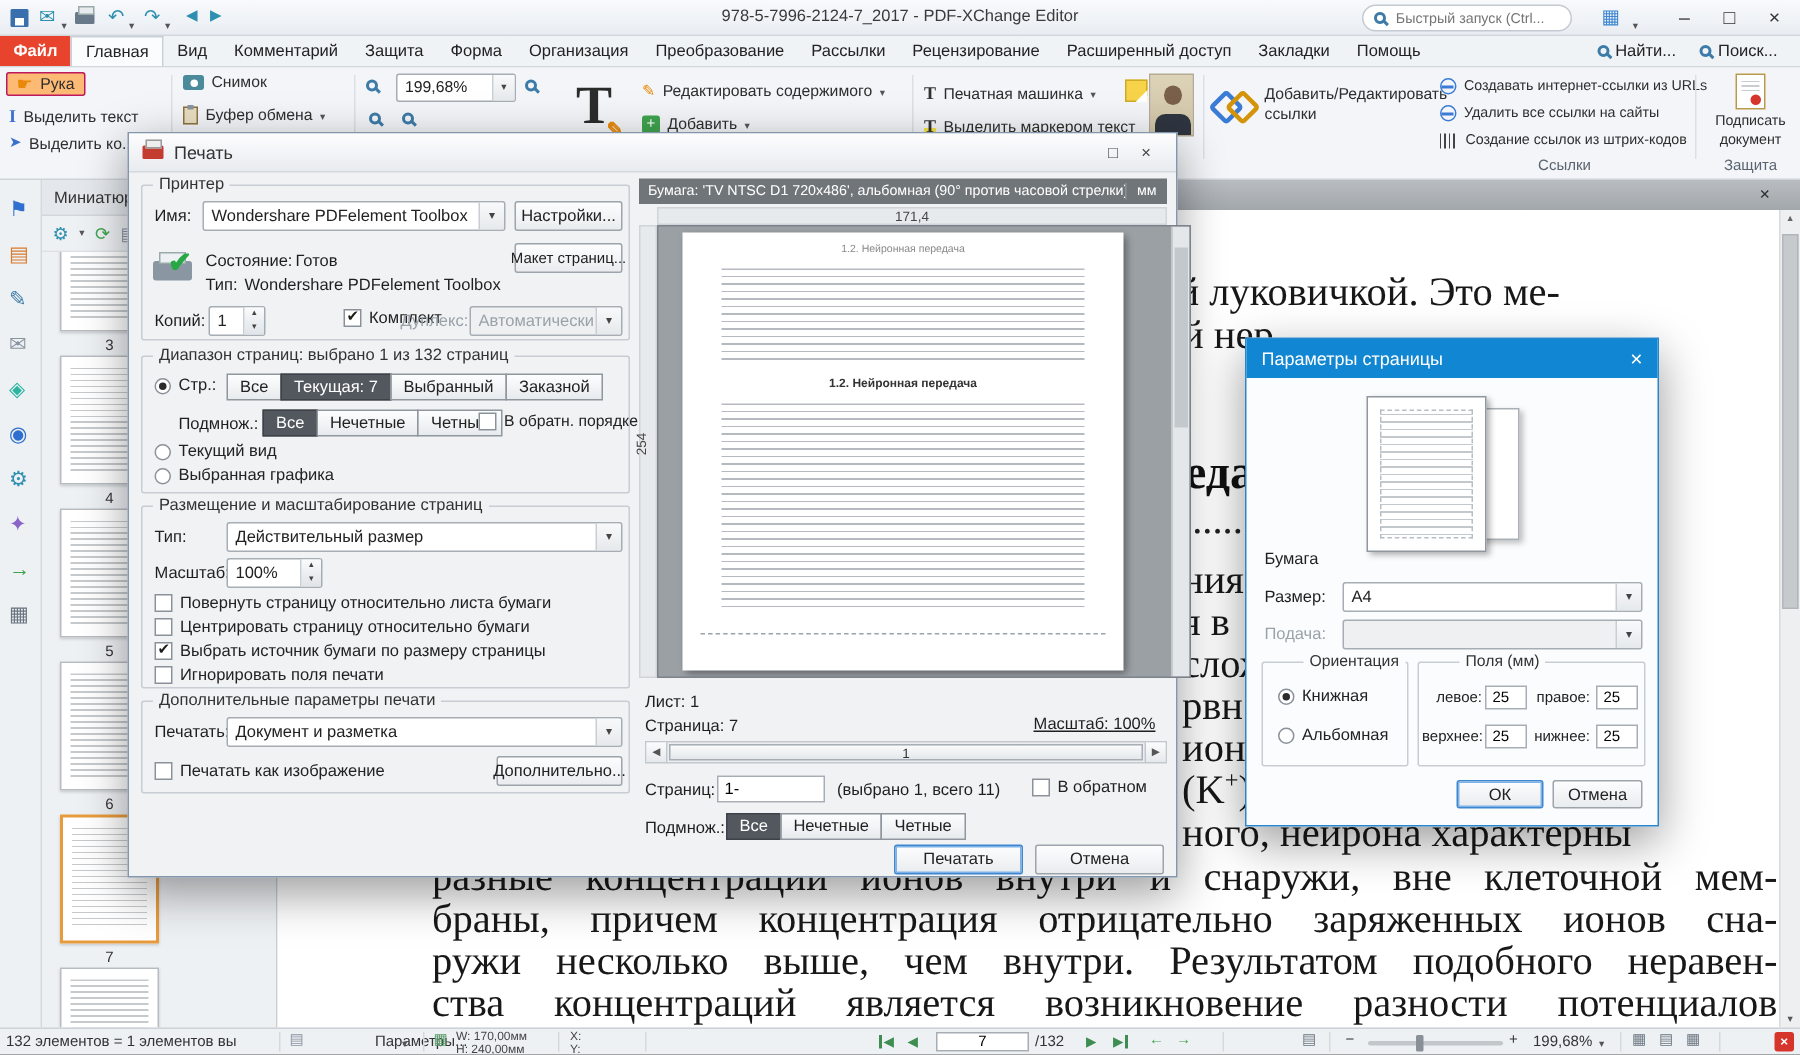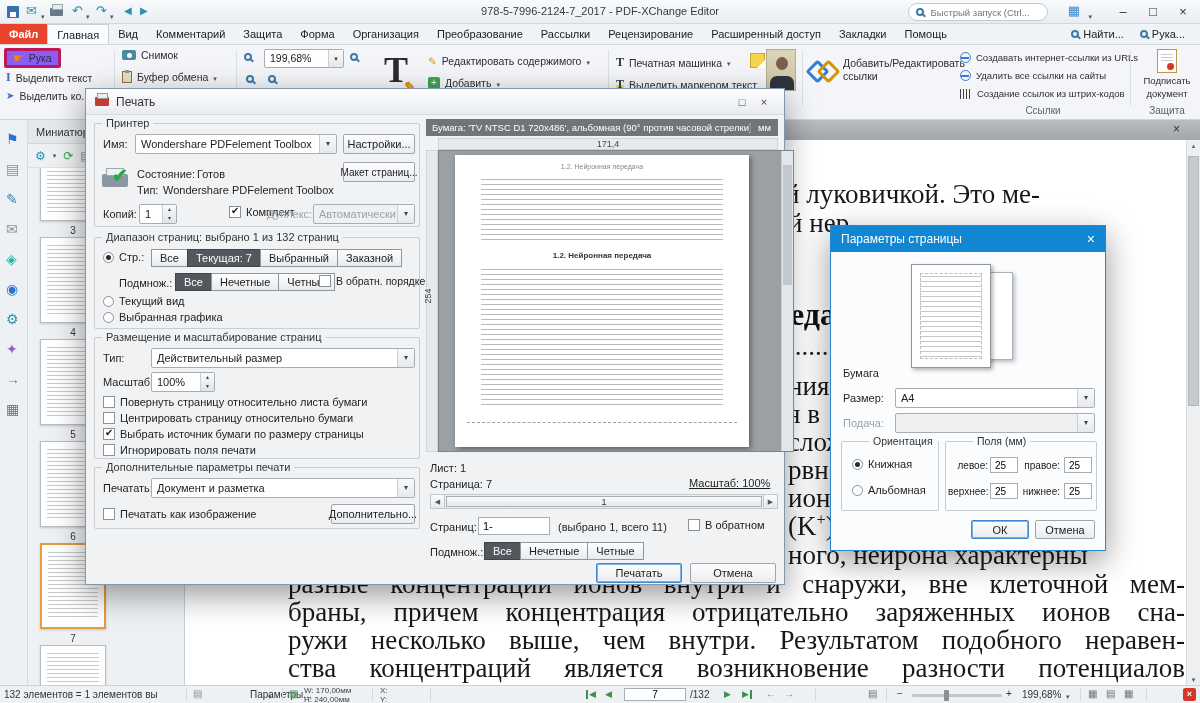--- a/index.html
+++ b/index.html
@@ -79,21 +79,21 @@
   #menubar{position:absolute;left:0;top:24px;right:0;height:21px;background:#f0f3f6;border-bottom:1px solid #d3d8de;display:flex;align-items:stretch;font-size:11px;}
   .menu-item{padding:4px 9px 0 9px;color:#222;}
   .menu-item.accent{background:#e8432d;color:#fff;font-weight:bold;}
   .menu-item.active{background:#fbfcfd;border:1px solid #c9cfd6;border-bottom:none;}
   #menu-right{margin-left:auto;display:flex;align-items:center;gap:2px;padding-right:8px;}
   .menu-tool{display:flex;align-items:center;gap:4px;padding:0 7px;color:#222;}
 
   
   #ribbon{position:absolute;left:0;top:45px;right:0;height:75px;background:#f3f5f8;border-bottom:1px solid #cfd4d9;}
   .r-item{position:absolute;display:flex;align-items:center;gap:5px;font-size:10.5px;color:#2e2e2e;white-space:nowrap;}
-  .r-chip{background:#8b5cf6;border:3px solid #be185d;border-radius:2px;padding:1px 6px;}
+  .r-chip{background:#fdba74;border:1px solid #be185d;border-radius:2px;padding:1px 6px;}
   .r-sep{position:absolute;top:5px;height:56px;width:1px;background:#dcdfe3;}
   .r-glabel{position:absolute;top:60px;font-size:10px;color:#5a6470;text-align:center;}
   .r-bigT{position:absolute;left:374px;top:4px;width:44px;height:48px;font-family:"Liberation Serif",serif;font-weight:bold;font-size:36px;color:#2b2b2b;text-align:center;}
   .r-bigT .pc{position:absolute;right:2px;bottom:2px;color:#e8890a;font-size:14px;}
   .r-zoombox{position:absolute;left:264px;top:4px;width:80px;height:19px;background:#fff;border:1px solid #a6adb4;border-radius:2px;font-size:10.5px;line-height:17px;padding:0 18px 0 5px;}
   .r-zoombox::after{content:"▾";position:absolute;right:0;top:0;width:14px;height:100%;border-left:1px solid #c9ced3;background:linear-gradient(#f8f9fa,#e6e9ec);font-size:7px;text-align:center;line-height:17px;color:#444;}
   .r-stack2{line-height:13px;}
 
   
   #leftrail{position:absolute;left:0;top:120px;width:28px;bottom:18px;background:#eef1f4;border-right:1px solid #d5dade;}
@@ -241,21 +241,21 @@
     <div class="menu-item">Расширенный доступ</div>
     <div class="menu-item">Закладки</div>
     <div class="menu-item">Помощь</div>
     <div id="menu-right">
       <div class="menu-tool">
         <span class="ic-mag"></span>
         <span>Найти...</span>
       </div>
       <div class="menu-tool">
         <span class="ic-mag"></span>
-        <span>Рука...</span>
+        <span>Поиск...</span>
       </div>
     </div>
   </div>
 
   <div id="ribbon">
     <div class="r-item r-chip" style="left:4px;top:3px;">
       <span class="gi gi-hand" style="color:#e8890a;font-size:12px;"></span>
       <span>Рука</span>
     </div>
     <div class="r-item" style="left:6px;top:25px;">

